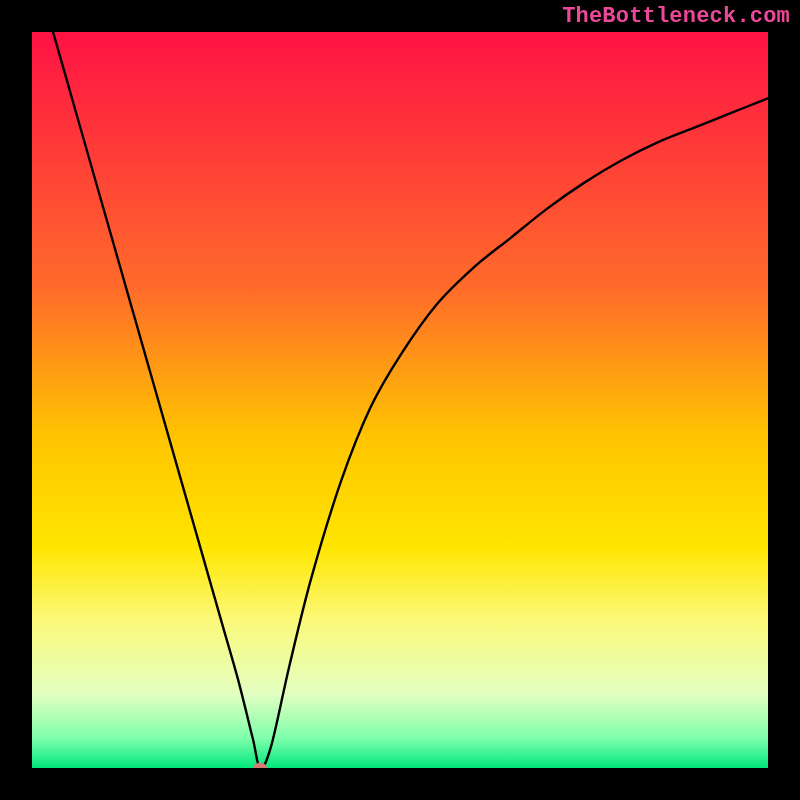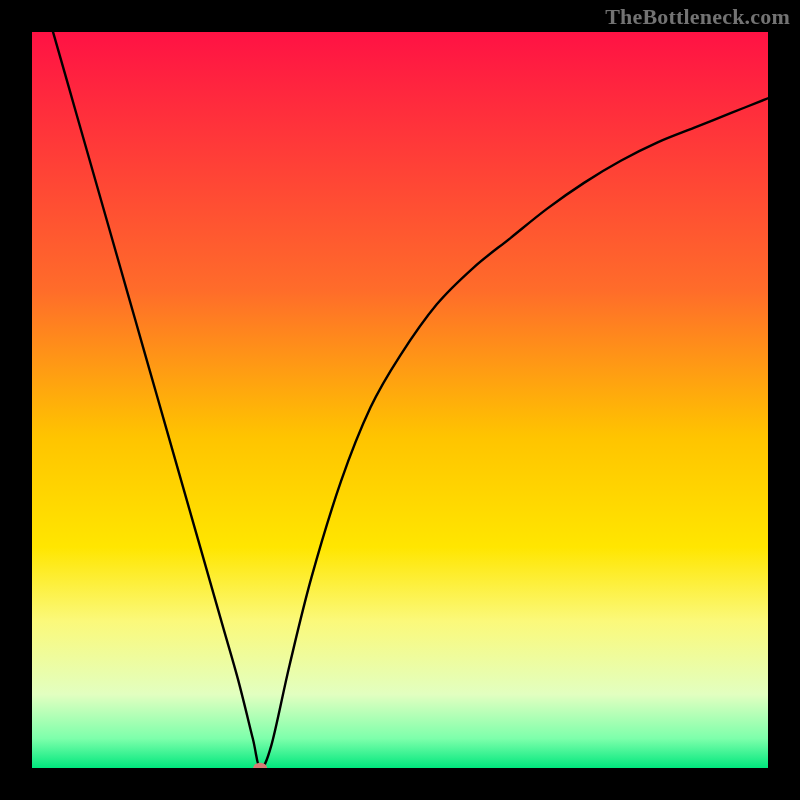--- a/index.html
+++ b/index.html
@@ -22,25 +22,25 @@
     left: 32px;
     top: 32px;
     width: 736px;
     height: 736px;
     overflow: hidden;
   }
   .watermark {
     position: absolute;
     top: 4px;
     right: 10px;
-    color: #737373;
+    color: #ec4899;
     font-size: 22px;
     font-weight: 600;
     letter-spacing: 0.2px;
-    font-family: Liberation Serif, serif;
+    font-family: Liberation Mono, monospace;
   }
 </style>
 </head>
 <body>
 
 <div class="frame">
   <div class="watermark">TheBottleneck.com</div>
   <div class="plot">
     <svg id="chart-svg" width="736" height="736" viewBox="0 0 736 736" preserveAspectRatio="none">
       <defs>

